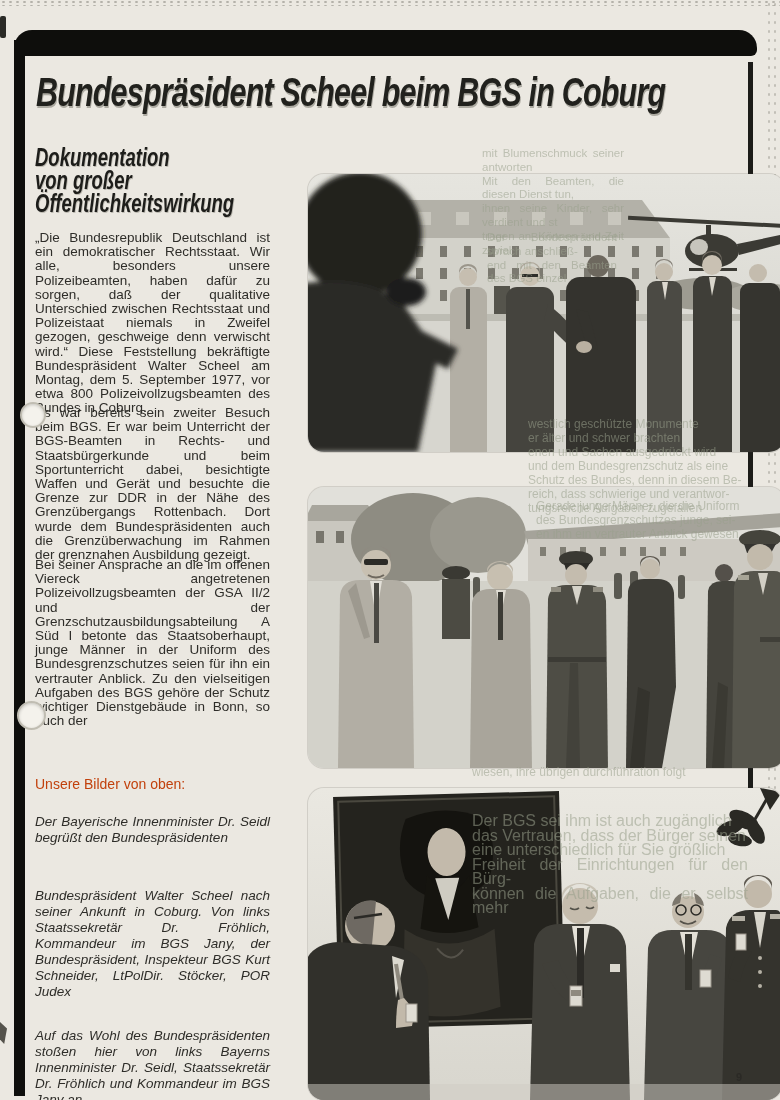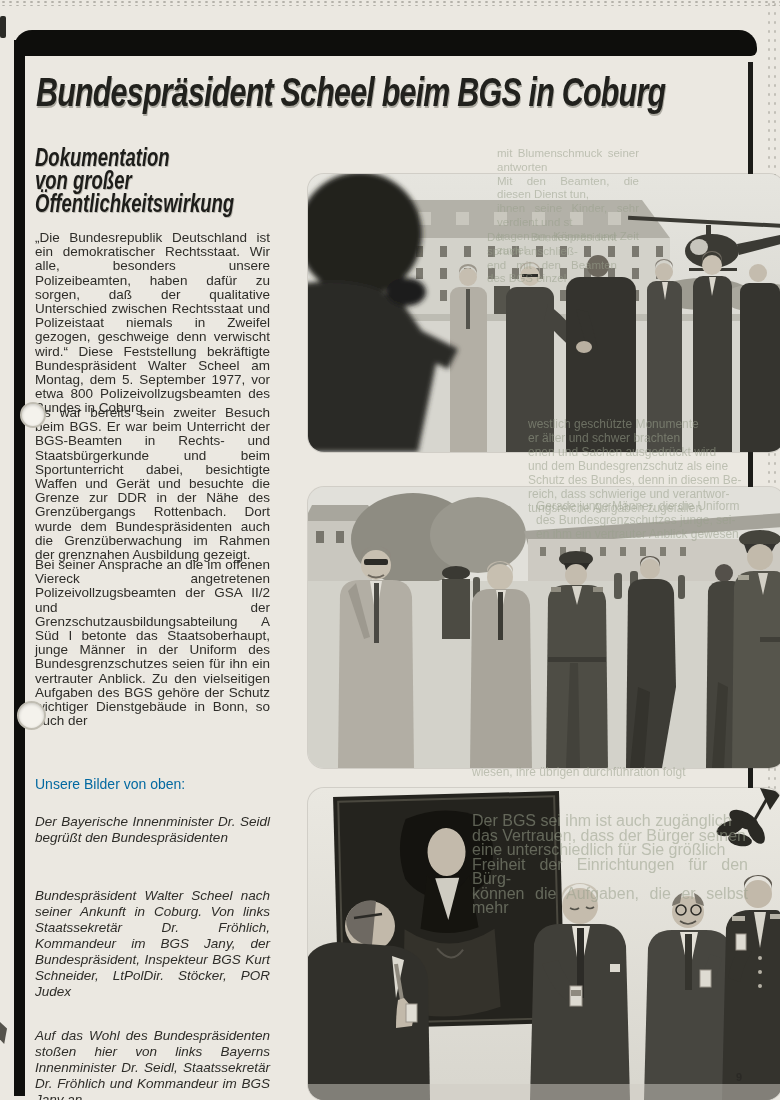--- a/index.html
+++ b/index.html
@@ -28,35 +28,35 @@
      text-shadow:1px 2px 0 rgba(110,107,98,.5);}
   
   .heading{position:absolute;left:35px;top:146px;transform:scaleX(0.74);transform-origin:0 0;
      font-size:25px;font-weight:bold;font-style:italic;line-height:23px;color:#1d1d1a;
      text-shadow:1px 1px 0 rgba(120,117,108,.4);}
   
   .body-par{position:absolute;left:35px;width:235px;margin:0;text-align:justify;
      font-size:13.5px;line-height:14.2px;color:#2e2d29;}
   .p1{top:231px;} .p2{top:406px;} .p3{top:558px;}
   
-  .cap-intro{position:absolute;left:35px;top:776px;font-size:14px;color:#0369a1;}
+  .cap-intro{position:absolute;left:35px;top:776px;font-size:14px;color:#c2410c;}
   .caption{position:absolute;left:35px;width:235px;margin:0;font-style:italic;
      font-size:13.5px;line-height:16px;text-align:justify;color:#2e2d29;}
   .c1{top:814px;} .c2{top:888px;} .c3{top:1028px;}
   
   .photo{position:absolute;border-radius:16px;overflow:hidden;z-index:1;background:#d8d7d0;
      box-shadow:0 0 0 1px rgba(60,58,52,.15);}
   .photo svg{display:block;width:100%;height:100%;}
   .ph1{left:268px;top:158px;width:477px;height:278px;}
   .ph2{left:268px;top:471px;width:477px;height:281px;}
   .ph3{left:268px;top:772px;width:474px;height:312px;}
   
   .ghost{position:absolute;z-index:2;color:#99a08c;opacity:.55;filter:blur(.4px);
      font-size:11.5px;line-height:13.8px;text-align:justify;}
-  .ga{left:497px;top:147px;width:142px;}
+  .ga{left:482px;top:147px;width:142px;}
   .gb{left:487px;top:231px;width:130px;}
   .gc{left:528px;top:417px;width:220px;font-size:12px;line-height:14px;}
   .gd{left:536px;top:499px;width:210px;font-size:12px;line-height:14px;}
   .ge{left:472px;top:766px;width:276px;font-size:12px;}
   .gf{left:472px;top:814px;width:276px;font-size:16px;line-height:14.5px;}
   
   .punch{position:absolute;border-radius:50%;background:#f4f2ec;border:2px solid #c0bdb2;
      box-shadow:inset 0 1px 3px rgba(0,0,0,.18);z-index:4;}
   .hole1{left:20px;top:402px;width:22px;height:22px;}
   .hole2{left:17px;top:701px;width:25px;height:25px;}

